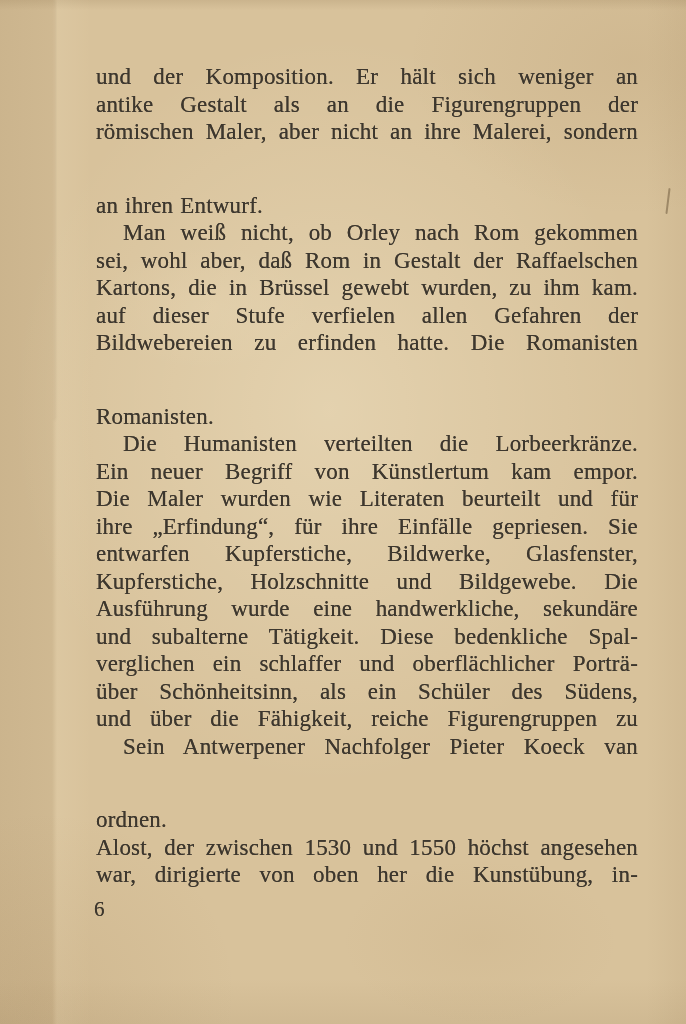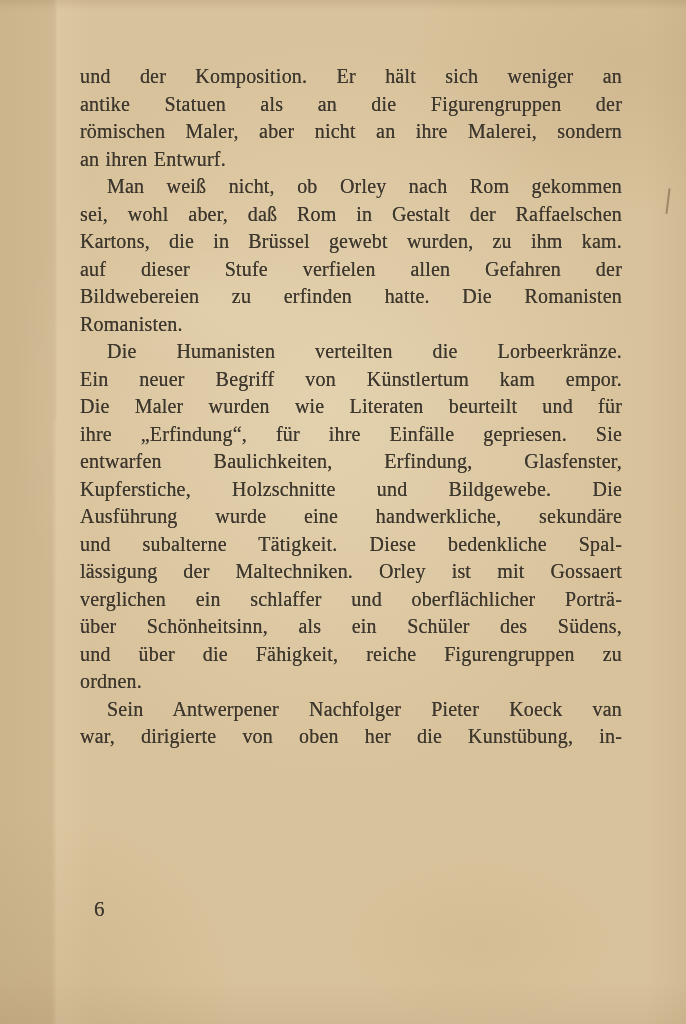--- a/index.html
+++ b/index.html
@@ -44,77 +44,77 @@
     left: 667px;
     top: 188px;
     width: 1.5px;
     height: 26px;
     background: rgba(90,70,45,0.45);
     transform: rotate(7deg);
     border-radius: 1px;
   }
   .text {
     position: absolute;
-    left: 80px;
+    left: 96px;
     top: 63px;
     width: 542px;
     color: var(--ink);
-    font-size: 20px;
+    font-size: 23px;
     letter-spacing: 0.2px;
     word-spacing: 1px;
     text-shadow: 0 0 0.5px rgba(61,55,46,0.85);
   }
   .ln {
     height: 27.5px;
     line-height: 27.5px;
     overflow: hidden;
     text-align: justify;
   }
   .ln.j { text-align-last: justify; }
-  .ln.end { text-align: left; text-align-last: left; }
+  .ln.end { text-align: left; text-align-last: left; margin-top: 46px; }
   .ln.ind { padding-left: 27px; font-family: Liberation Serif, serif; }
   .pagenum {
     position: absolute;
     left: 94px;
     top: 897px;
     color: var(--ink);
     font-size: 21px;
     line-height: 24px;
     text-shadow: 0 0 0.5px rgba(61,55,46,0.85);
   }
 </style>
 </head>
 <body>
 
 <div class="page">
   <div class="crease"></div>
   <div class="scratch"></div>
 
   <div class="text">
     <div class="ln j">und der Komposition. Er hält sich weniger an</div>
-    <div class="ln j">antike Statuen als an die Figurengruppen der</div>
+    <div class="ln j">antike Gestalt als an die Figurengruppen der</div>
     <div class="ln j">römischen Maler, aber nicht an ihre Malerei, sondern</div>
     <div class="ln end">an ihren Entwurf.</div>
     <div class="ln j ind">Man weiß nicht, ob Orley nach Rom gekommen</div>
     <div class="ln j">sei, wohl aber, daß Rom in Gestalt der Raffaelschen</div>
     <div class="ln j">Kartons, die in Brüssel gewebt wurden, zu ihm kam.</div>
     <div class="ln j">auf dieser Stufe verfielen allen Gefahren der</div>
     <div class="ln j">Bildwebereien zu erfinden hatte. Die Romanisten</div>
     <div class="ln end">Romanisten.</div>
     <div class="ln j ind">Die Humanisten verteilten die Lorbeerkränze.</div>
     <div class="ln j">Ein neuer Begriff von Künstlertum kam empor.</div>
     <div class="ln j">Die Maler wurden wie Literaten beurteilt und für</div>
     <div class="ln j">ihre „Erfindung“, für ihre Einfälle gepriesen. Sie</div>
-    <div class="ln j">entwarfen Baulichkeiten, Erfindung, Glasfenster,</div>
+    <div class="ln j">entwarfen Kupferstiche, Bildwerke, Glasfenster,</div>
     <div class="ln j">Kupferstiche, Holzschnitte und Bildgewebe. Die</div>
     <div class="ln j">Ausführung wurde eine handwerkliche, sekundäre</div>
     <div class="ln j">und subalterne Tätigkeit. Diese bedenkliche Spal-</div>
-    <div class="ln j">lässigung der Maltechniken. Orley ist mit Gossaert</div>
     <div class="ln j">verglichen ein schlaffer und oberflächlicher Porträ-</div>
     <div class="ln j">über Schönheitsinn, als ein Schüler des Südens,</div>
     <div class="ln j">und über die Fähigkeit, reiche Figurengruppen zu</div>
+    <div class="ln j ind">Sein Antwerpener Nachfolger Pieter Koeck van</div>
     <div class="ln end">ordnen.</div>
-    <div class="ln j ind">Sein Antwerpener Nachfolger Pieter Koeck van</div>
+    <div class="ln j">Alost, der zwischen 1530 und 1550 höchst angesehen</div>
     <div class="ln j">war, dirigierte von oben her die Kunstübung, in-</div>
   </div>
 
   <div class="pagenum">6</div>
 </div>
 
 </body></html>

